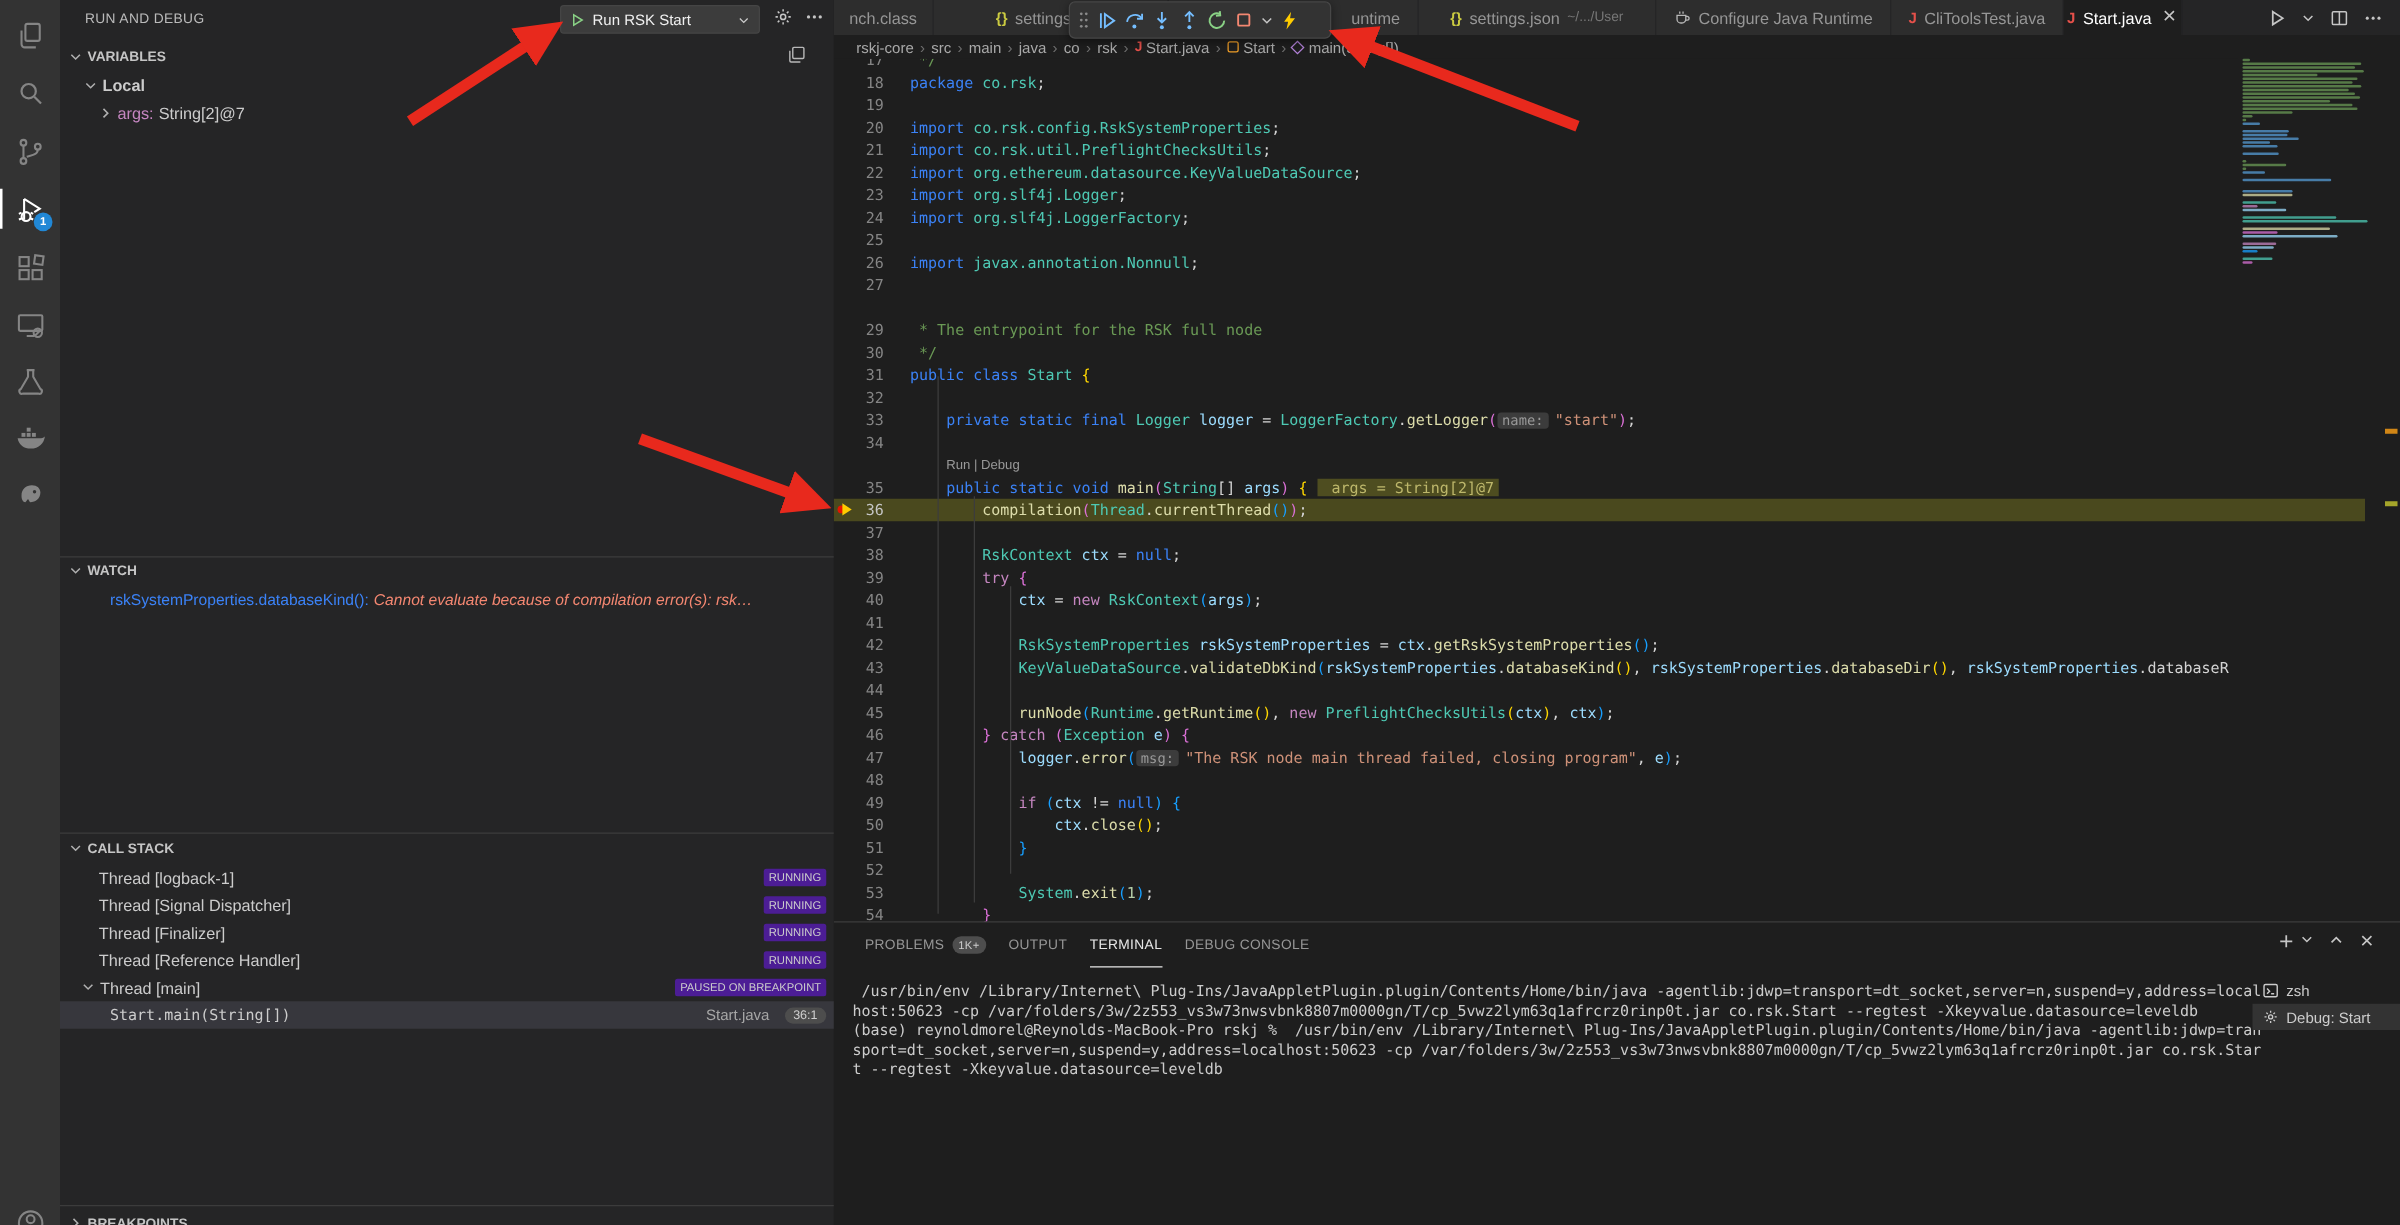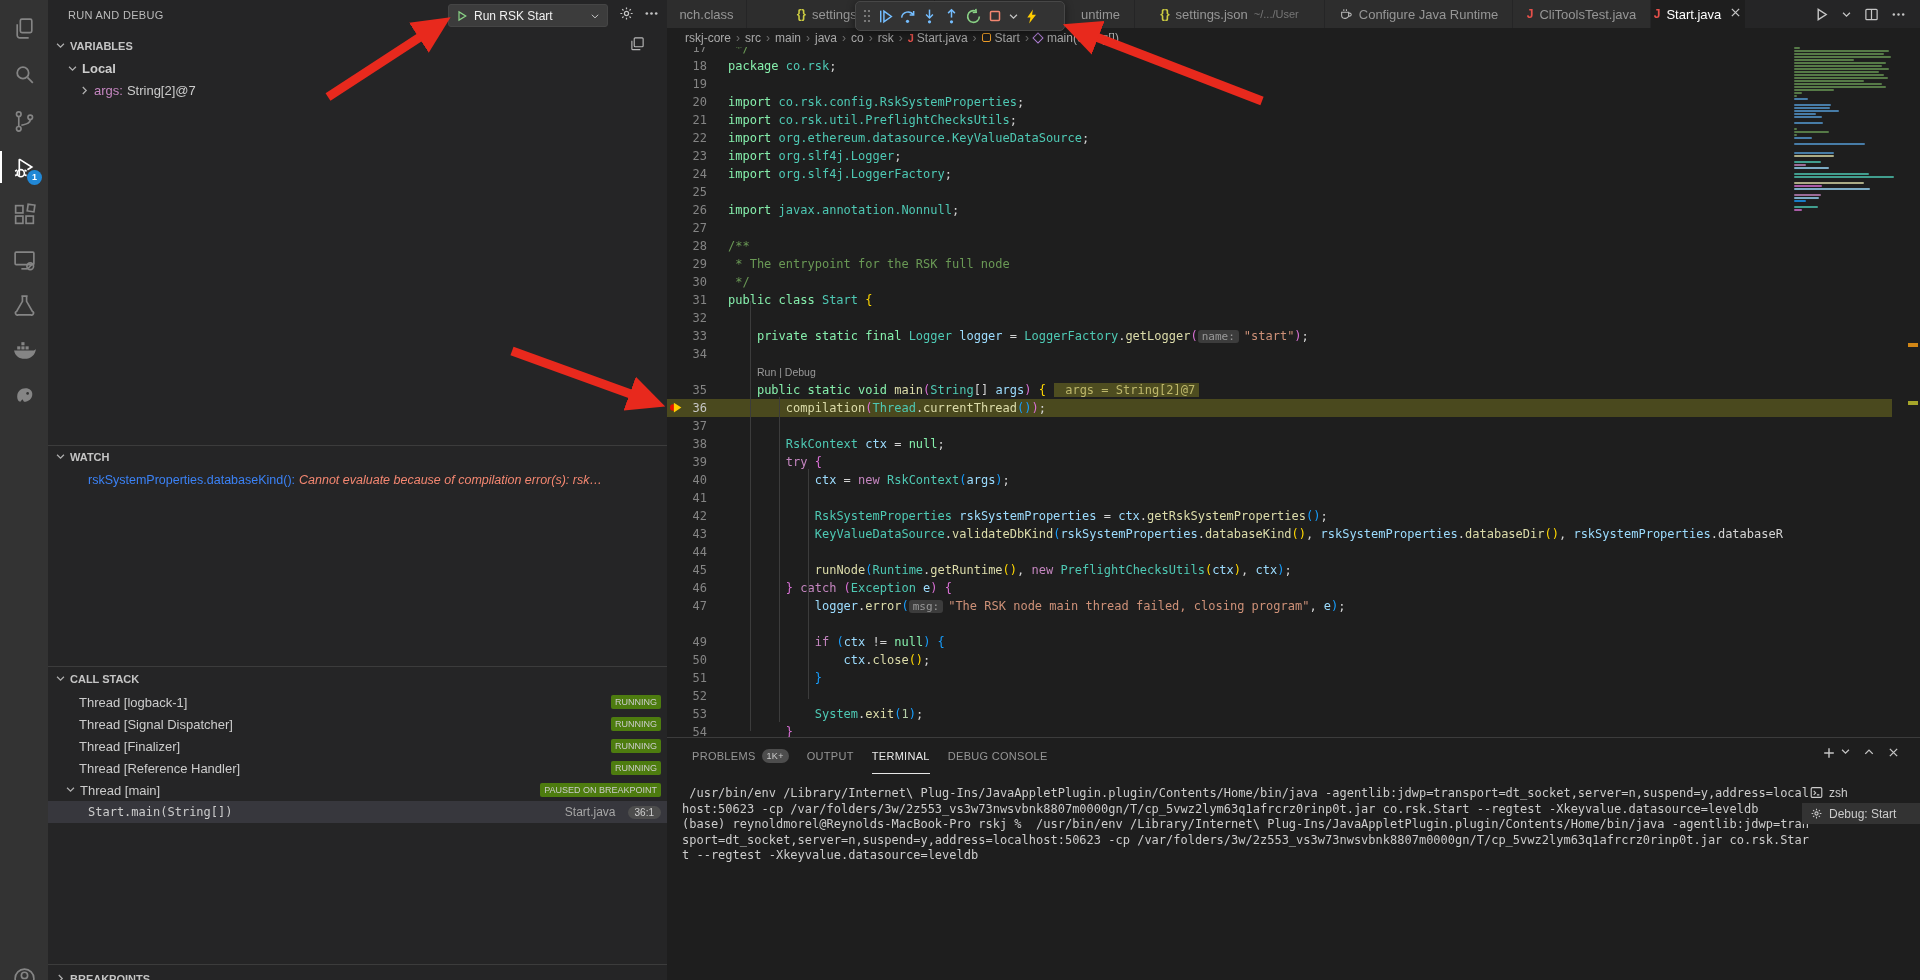--- a/index.html
+++ b/index.html
@@ -27,21 +27,21 @@
   .sb-divider { position:absolute; left:0; width:619px; height:1px; background:#3c3c3c; }
   .sb-row { position:absolute; left:0; width:619px; height:20px; display:flex; align-items:center; font-size:13px; gap:4px; cursor:pointer; }
   .chev { color:#b0b0b0; display:inline-flex; }
   .varname { color:#c586c0; }
   .varval { color:#cccccc; }
   .watch-line { font-size:12.5px; white-space:nowrap; overflow:hidden; }
   .watch-expr { color:#3b82f6; }
   .watch-err { color:#f48771; font-style:italic; }
   .thread-row { justify-content:flex-start; padding-left:31px; }
   .thread-label { flex:1; color:#cccccc; font-size:13px; }
-  .badge { background:#4d7c0f; color:#cccccc; font-size:9px; padding:2px 4px; border-radius:2px; margin-right:6px; white-space:nowrap;text-align:right; }
+  .badge { background:#4c1d95; color:#cccccc; font-size:9px; padding:2px 4px; border-radius:2px; margin-right:6px; white-space:nowrap;text-align:right; }
   .frame-row { background:#37373d; padding-left:40px; }
   .frame-file { color:#a6a6a6; font-size:12px; margin-right:8px; }
   .loc-pill { background:#4d4d4d; color:#cfcfcf; font-size:10px; padding:1px 7px; border-radius:9px; margin-right:6px; }
 
   
   #tabbar { left:667px; top:0; width:1253px; height:28px; background:#252526; display:flex; z-index:3; }
   .tab { height:28px; background:#2d2d2d; border-right:1px solid #252526; display:flex; align-items:center; justify-content:center; gap:6px; font-size:13px; color:#969696; cursor:pointer; overflow:hidden; white-space:nowrap; }
   .tab.active { background:#1e1e1e; color:#ffffff; }
   .tab.occluded { justify-content:flex-end; padding-right:14px; }
   .tab .braces { color:#cbcb41; font-weight:bold; font-size:12px; }
@@ -60,21 +60,21 @@
   .bc-class { display:inline-block; width:9px; height:9px; border:1.5px solid #ee9d28; border-radius:2px; margin-right:4px; }
   .bc-method { display:inline-block; width:8px; height:8px; border:1.5px solid #b180d7; transform:rotate(45deg); margin-right:5px; }
 
   
   #codearea { left:667px; top:47px; width:1123px; height:690px; overflow:hidden; font-family:"DejaVu Sans Mono", monospace; font-size:12px; z-index:1; }
   .code-row { position:absolute; left:0; width:1123px; height:18px; line-height:18px; white-space:pre; }
   .gutter { display:inline-block; width:40px; text-align:right; color:#858585; margin-right:21px; }
   .hl-bg { position:absolute; left:667px; width:1225px; height:18px; background:#4a491e; z-index:0; }
   .gut-icon { position:absolute; left:2px; top:1px; }
   .codelens { position:absolute; left:90px; font-size:10.5px; color:#999999; font-family:"Liberation Sans",sans-serif; height:18px; line-height:18px; }
-  .tk-k{color:#86efac}.tk-kc{color:#c586c0}.tk-t{color:#4ec9b4}.tk-m{color:#dcdcaa}
+  .tk-k{color:#3b82f6}.tk-kc{color:#c586c0}.tk-t{color:#4ec9b4}.tk-m{color:#dcdcaa}
   .tk-v{color:#9cdcfe}.tk-s{color:#ce9178}.tk-c{color:#6a9955}.tk-n{color:#b5cea8}
   .tk-p{color:#d4d4d4}.tk-b1{color:#ffd700}.tk-b2{color:#da70d6}.tk-b3{color:#179fff}
   .tk-ih{background:#3c3c3c;color:#999999;border-radius:3px;padding:0 4px;margin-right:5px;font-size:11px}
   .tk-iv{background:#4e4d20;color:#bdb76b;margin-left:8px;padding:0 4px}
   .indent-guide { position:absolute; width:1px; background:#3c3c3c; }
 
   
   #minimap { left:1790px; top:47px; width:106px; height:690px; cursor:pointer; }
   .mm-row { position:absolute; left:4px; height:2px; border-radius:1px; opacity:.75; }
   .ov-marker { position:absolute; width:10px; height:4px; }
@@ -494,21 +494,20 @@
       <div class="code-row" style="top: 10px;"><span class="gutter">18</span><span class="tk-k">package </span><span class="tk-t">co.rsk</span><span class="tk-p">;</span></div>
       <div class="code-row" style="top: 28px;"><span class="gutter">19</span></div>
       <div class="code-row" style="top: 46px;"><span class="gutter">20</span><span class="tk-k">import </span><span class="tk-t">co.rsk.config.RskSystemProperties</span><span class="tk-p">;</span></div>
       <div class="code-row" style="top: 64px;"><span class="gutter">21</span><span class="tk-k">import </span><span class="tk-t">co.rsk.util.PreflightChecksUtils</span><span class="tk-p">;</span></div>
       <div class="code-row" style="top: 82px;"><span class="gutter">22</span><span class="tk-k">import </span><span class="tk-t">org.ethereum.datasource.KeyValueDataSource</span><span class="tk-p">;</span></div>
       <div class="code-row" style="top: 100px;"><span class="gutter">23</span><span class="tk-k">import </span><span class="tk-t">org.slf4j.Logger</span><span class="tk-p">;</span></div>
       <div class="code-row" style="top: 118px;"><span class="gutter">24</span><span class="tk-k">import </span><span class="tk-t">org.slf4j.LoggerFactory</span><span class="tk-p">;</span></div>
       <div class="code-row" style="top: 136px;"><span class="gutter">25</span></div>
       <div class="code-row" style="top: 154px;"><span class="gutter">26</span><span class="tk-k">import </span><span class="tk-t">javax.annotation.Nonnull</span><span class="tk-p">;</span></div>
       <div class="code-row" style="top: 172px;"><span class="gutter">27</span></div>
-      <div class="code-row" style="top: 190px;"><span class="gutter">28</span><span class="tk-c">/**</span></div>
       <div class="code-row" style="top: 208px;"><span class="gutter">29</span><span class="tk-c"> * The entrypoint for the RSK full node</span></div>
       <div class="code-row" style="top: 226px;"><span class="gutter">30</span><span class="tk-c"> */</span></div>
       <div class="code-row" style="top: 244px;"><span class="gutter">31</span><span class="tk-k">public class </span><span class="tk-t">Start </span><span class="tk-b1">{</span></div>
       <div class="code-row" style="top: 262px;"><span class="gutter">32</span></div>
       <div class="code-row" style="top: 280px;"><span class="gutter">33</span><span class="tk-p">    </span><span class="tk-k">private static final </span><span class="tk-t">Logger </span><span class="tk-v">logger </span><span class="tk-p">= </span><span class="tk-t">LoggerFactory</span><span class="tk-p">.</span><span class="tk-m">getLogger</span><span class="tk-b2">(</span><span class="tk-ih">name:</span><span class="tk-s">"start"</span><span class="tk-b2">)</span><span class="tk-p">;</span></div>
       <div class="code-row" style="top: 298px;"><span class="gutter">34</span></div>
       <div class="codelens" style="top: 316px;">Run | Debug</div>
       <div class="code-row" style="top: 334px;"><span class="gutter">35</span><span class="tk-p">    </span><span class="tk-k">public static void </span><span class="tk-m">main</span><span class="tk-b2">(</span><span class="tk-t">String</span><span class="tk-p">[] </span><span class="tk-v">args</span><span class="tk-b2">) </span><span class="tk-b1">{</span><span class="tk-iv"> args = String[2]@7</span></div>
       <div class="code-row" style="top: 352px;"><span class="gut-icon"><svg width="15" height="15" viewBox="0 0 16 16">
             <circle cx="4.5" cy="8" r="3.4" fill="#e51400"></circle>
@@ -518,20 +517,21 @@
       <div class="code-row" style="top: 388px;"><span class="gutter">38</span><span class="tk-p">        </span><span class="tk-t">RskContext </span><span class="tk-v">ctx </span><span class="tk-p">= </span><span class="tk-k">null</span><span class="tk-p">;</span></div>
       <div class="code-row" style="top: 406px;"><span class="gutter">39</span><span class="tk-p">        </span><span class="tk-kc">try </span><span class="tk-b2">{</span></div>
       <div class="code-row" style="top: 424px;"><span class="gutter">40</span><span class="tk-p">            </span><span class="tk-v">ctx </span><span class="tk-p">= </span><span class="tk-kc">new </span><span class="tk-t">RskContext</span><span class="tk-b3">(</span><span class="tk-v">args</span><span class="tk-b3">)</span><span class="tk-p">;</span></div>
       <div class="code-row" style="top: 442px;"><span class="gutter">41</span></div>
       <div class="code-row" style="top: 460px;"><span class="gutter">42</span><span class="tk-p">            </span><span class="tk-t">RskSystemProperties </span><span class="tk-v">rskSystemProperties </span><span class="tk-p">= </span><span class="tk-v">ctx</span><span class="tk-p">.</span><span class="tk-m">getRskSystemProperties</span><span class="tk-b3">()</span><span class="tk-p">;</span></div>
       <div class="code-row" style="top: 478px;"><span class="gutter">43</span><span class="tk-p">            </span><span class="tk-t">KeyValueDataSource</span><span class="tk-p">.</span><span class="tk-m">validateDbKind</span><span class="tk-b3">(</span><span class="tk-v">rskSystemProperties</span><span class="tk-p">.</span><span class="tk-m">databaseKind</span><span class="tk-b1">()</span><span class="tk-p">, </span><span class="tk-v">rskSystemProperties</span><span class="tk-p">.</span><span class="tk-m">databaseDir</span><span class="tk-b1">()</span><span class="tk-p">, </span><span class="tk-v">rskSystemProperties</span><span class="tk-p">.databaseR</span></div>
       <div class="code-row" style="top: 496px;"><span class="gutter">44</span></div>
       <div class="code-row" style="top: 514px;"><span class="gutter">45</span><span class="tk-p">            </span><span class="tk-m">runNode</span><span class="tk-b3">(</span><span class="tk-t">Runtime</span><span class="tk-p">.</span><span class="tk-m">getRuntime</span><span class="tk-b1">()</span><span class="tk-p">, </span><span class="tk-kc">new </span><span class="tk-t">PreflightChecksUtils</span><span class="tk-b1">(</span><span class="tk-v">ctx</span><span class="tk-b1">)</span><span class="tk-p">, </span><span class="tk-v">ctx</span><span class="tk-b3">)</span><span class="tk-p">;</span></div>
       <div class="code-row" style="top: 532px;"><span class="gutter">46</span><span class="tk-p">        </span><span class="tk-b2">} </span><span class="tk-kc">catch </span><span class="tk-b2">(</span><span class="tk-t">Exception </span><span class="tk-v">e</span><span class="tk-b2">) </span><span class="tk-b2">{</span></div>
       <div class="code-row" style="top: 550px;"><span class="gutter">47</span><span class="tk-p">            </span><span class="tk-v">logger</span><span class="tk-p">.</span><span class="tk-m">error</span><span class="tk-b3">(</span><span class="tk-ih">msg:</span><span class="tk-s">"The RSK node main thread failed, closing program"</span><span class="tk-p">, </span><span class="tk-v">e</span><span class="tk-b3">)</span><span class="tk-p">;</span></div>
+      <div class="code-row" style="top: 568px;"><span class="gutter">48</span></div>
       <div class="code-row" style="top: 586px;"><span class="gutter">49</span><span class="tk-p">            </span><span class="tk-kc">if </span><span class="tk-b3">(</span><span class="tk-v">ctx </span><span class="tk-p">!= </span><span class="tk-k">null</span><span class="tk-b3">) </span><span class="tk-b3">{</span></div>
       <div class="code-row" style="top: 604px;"><span class="gutter">50</span><span class="tk-p">                </span><span class="tk-v">ctx</span><span class="tk-p">.</span><span class="tk-m">close</span><span class="tk-b1">()</span><span class="tk-p">;</span></div>
       <div class="code-row" style="top: 622px;"><span class="gutter">51</span><span class="tk-p">            </span><span class="tk-b3">}</span></div>
       <div class="code-row" style="top: 640px;"><span class="gutter">52</span></div>
       <div class="code-row" style="top: 658px;"><span class="gutter">53</span><span class="tk-p">            </span><span class="tk-t">System</span><span class="tk-p">.</span><span class="tk-m">exit</span><span class="tk-b3">(</span><span class="tk-n">1</span><span class="tk-b3">)</span><span class="tk-p">;</span></div>
       <div class="code-row" style="top: 676px;"><span class="gutter">54</span><span class="tk-p">        </span><span class="tk-b2">}</span></div>
       <div class="indent-guide" style="left: 83px; top: 254px; height: 430px;"></div>
       <div class="indent-guide" style="left: 112px; top: 350px; height: 325px;"></div>
       <div class="indent-guide" style="left: 141px; top: 422px; height: 230px;"></div>
     </div>

